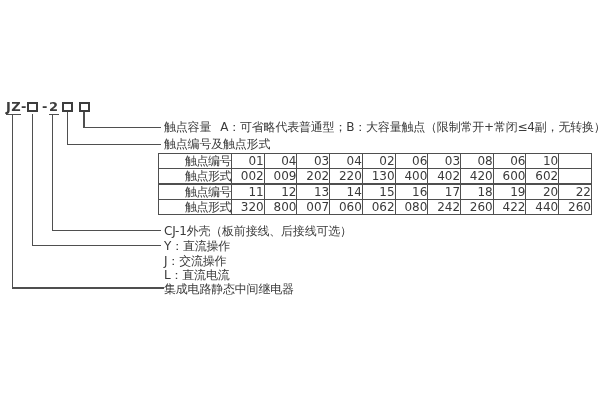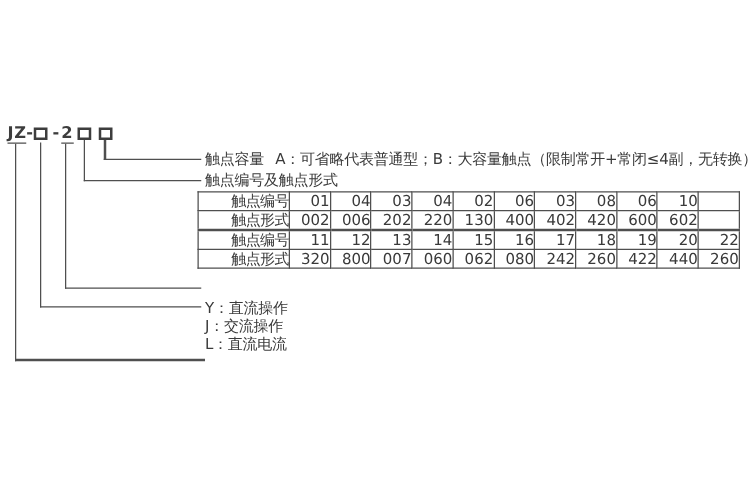--- a/index.html
+++ b/index.html
@@ -117,21 +117,21 @@
           <td>06</td>
           <td>03</td>
           <td>08</td>
           <td>06</td>
           <td>10</td>
           <td></td>
         </tr>
         <tr>
           <td class="label-col">触点形式</td>
           <td>002</td>
-          <td>006</td>
+          <td>009</td>
           <td>202</td>
           <td>220</td>
           <td>130</td>
           <td>400</td>
           <td>402</td>
           <td>420</td>
           <td>600</td>
           <td>602</td>
           <td></td>
         </tr>
@@ -159,17 +159,19 @@
           <td>080</td>
           <td>242</td>
           <td>260</td>
           <td>422</td>
           <td>440</td>
           <td>260</td>
         </tr>
       </tbody>
   </table>
 
+  <div class="callout" style="top:224px;">CJ-1外壳（板前接线、后接线可选）</div>
   <div class="callout" style="top:239px;">Y：直流操作</div>
   <div class="callout" style="top:253.5px;">J：交流操作</div>
   <div class="callout" style="top:268px;text-align:right;">L：直流电流</div>
+  <div class="callout" style="top:281.5px;">集成电路静态中间继电器</div>
 
 </div>
 
 </body></html>

